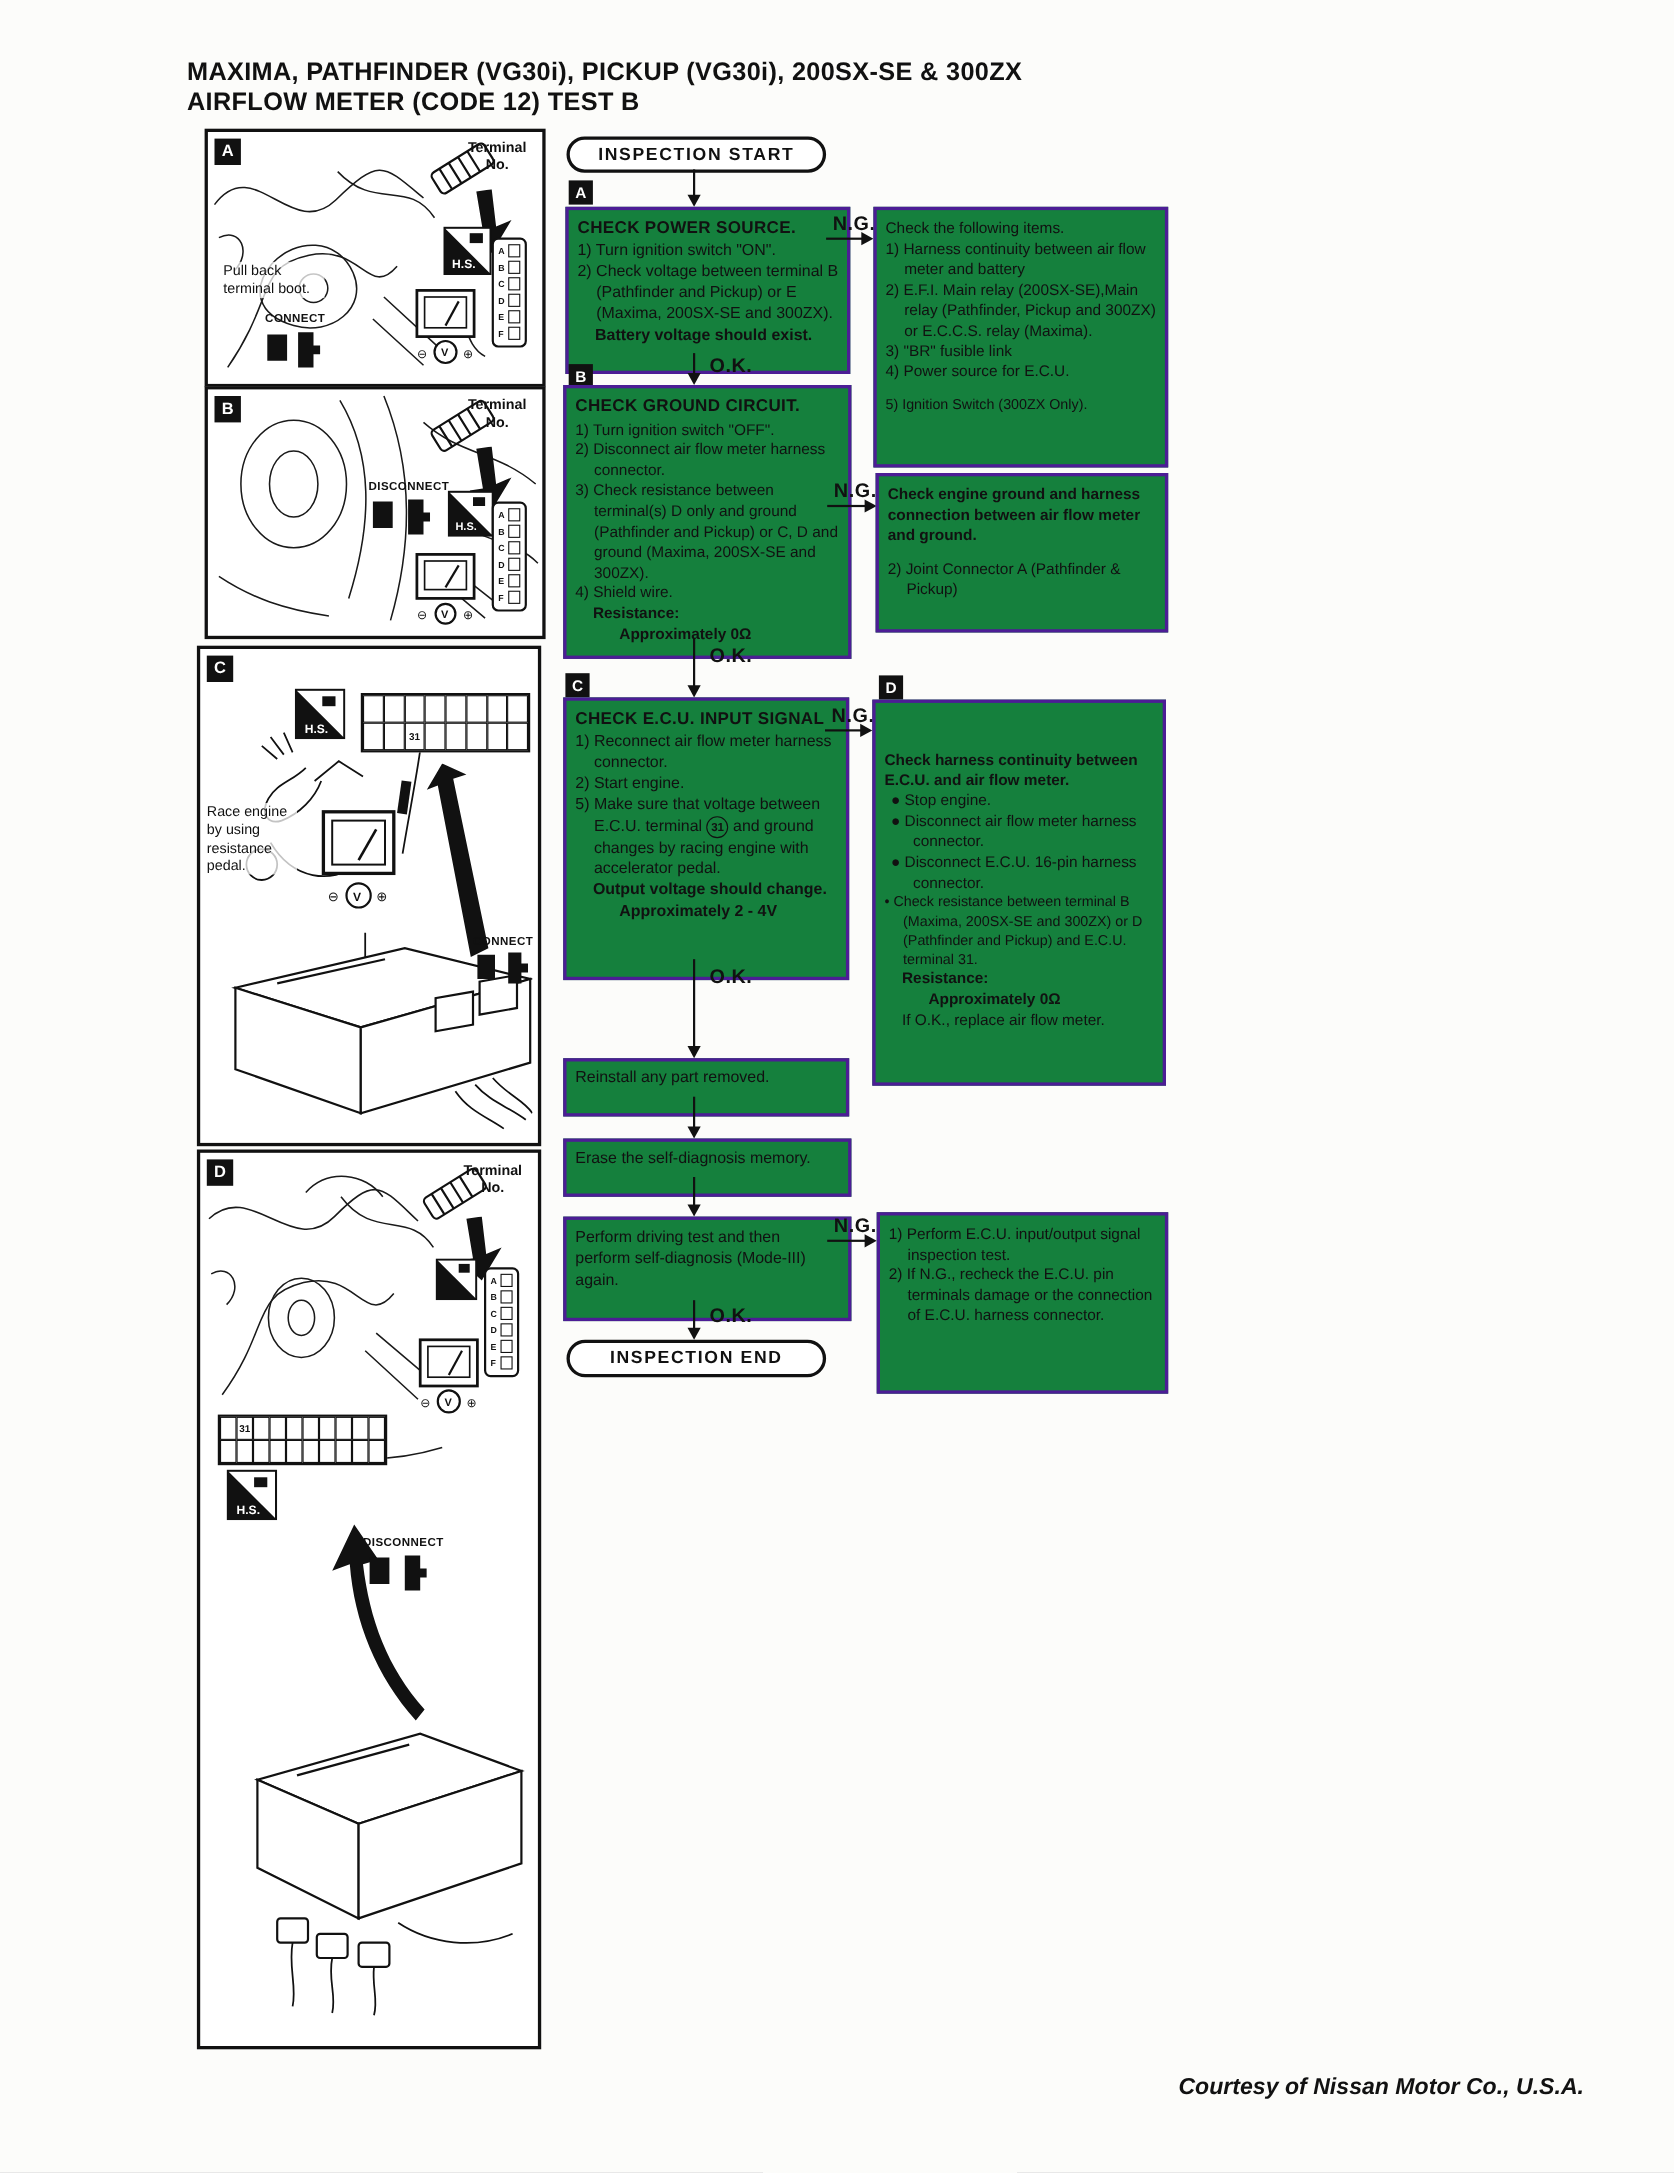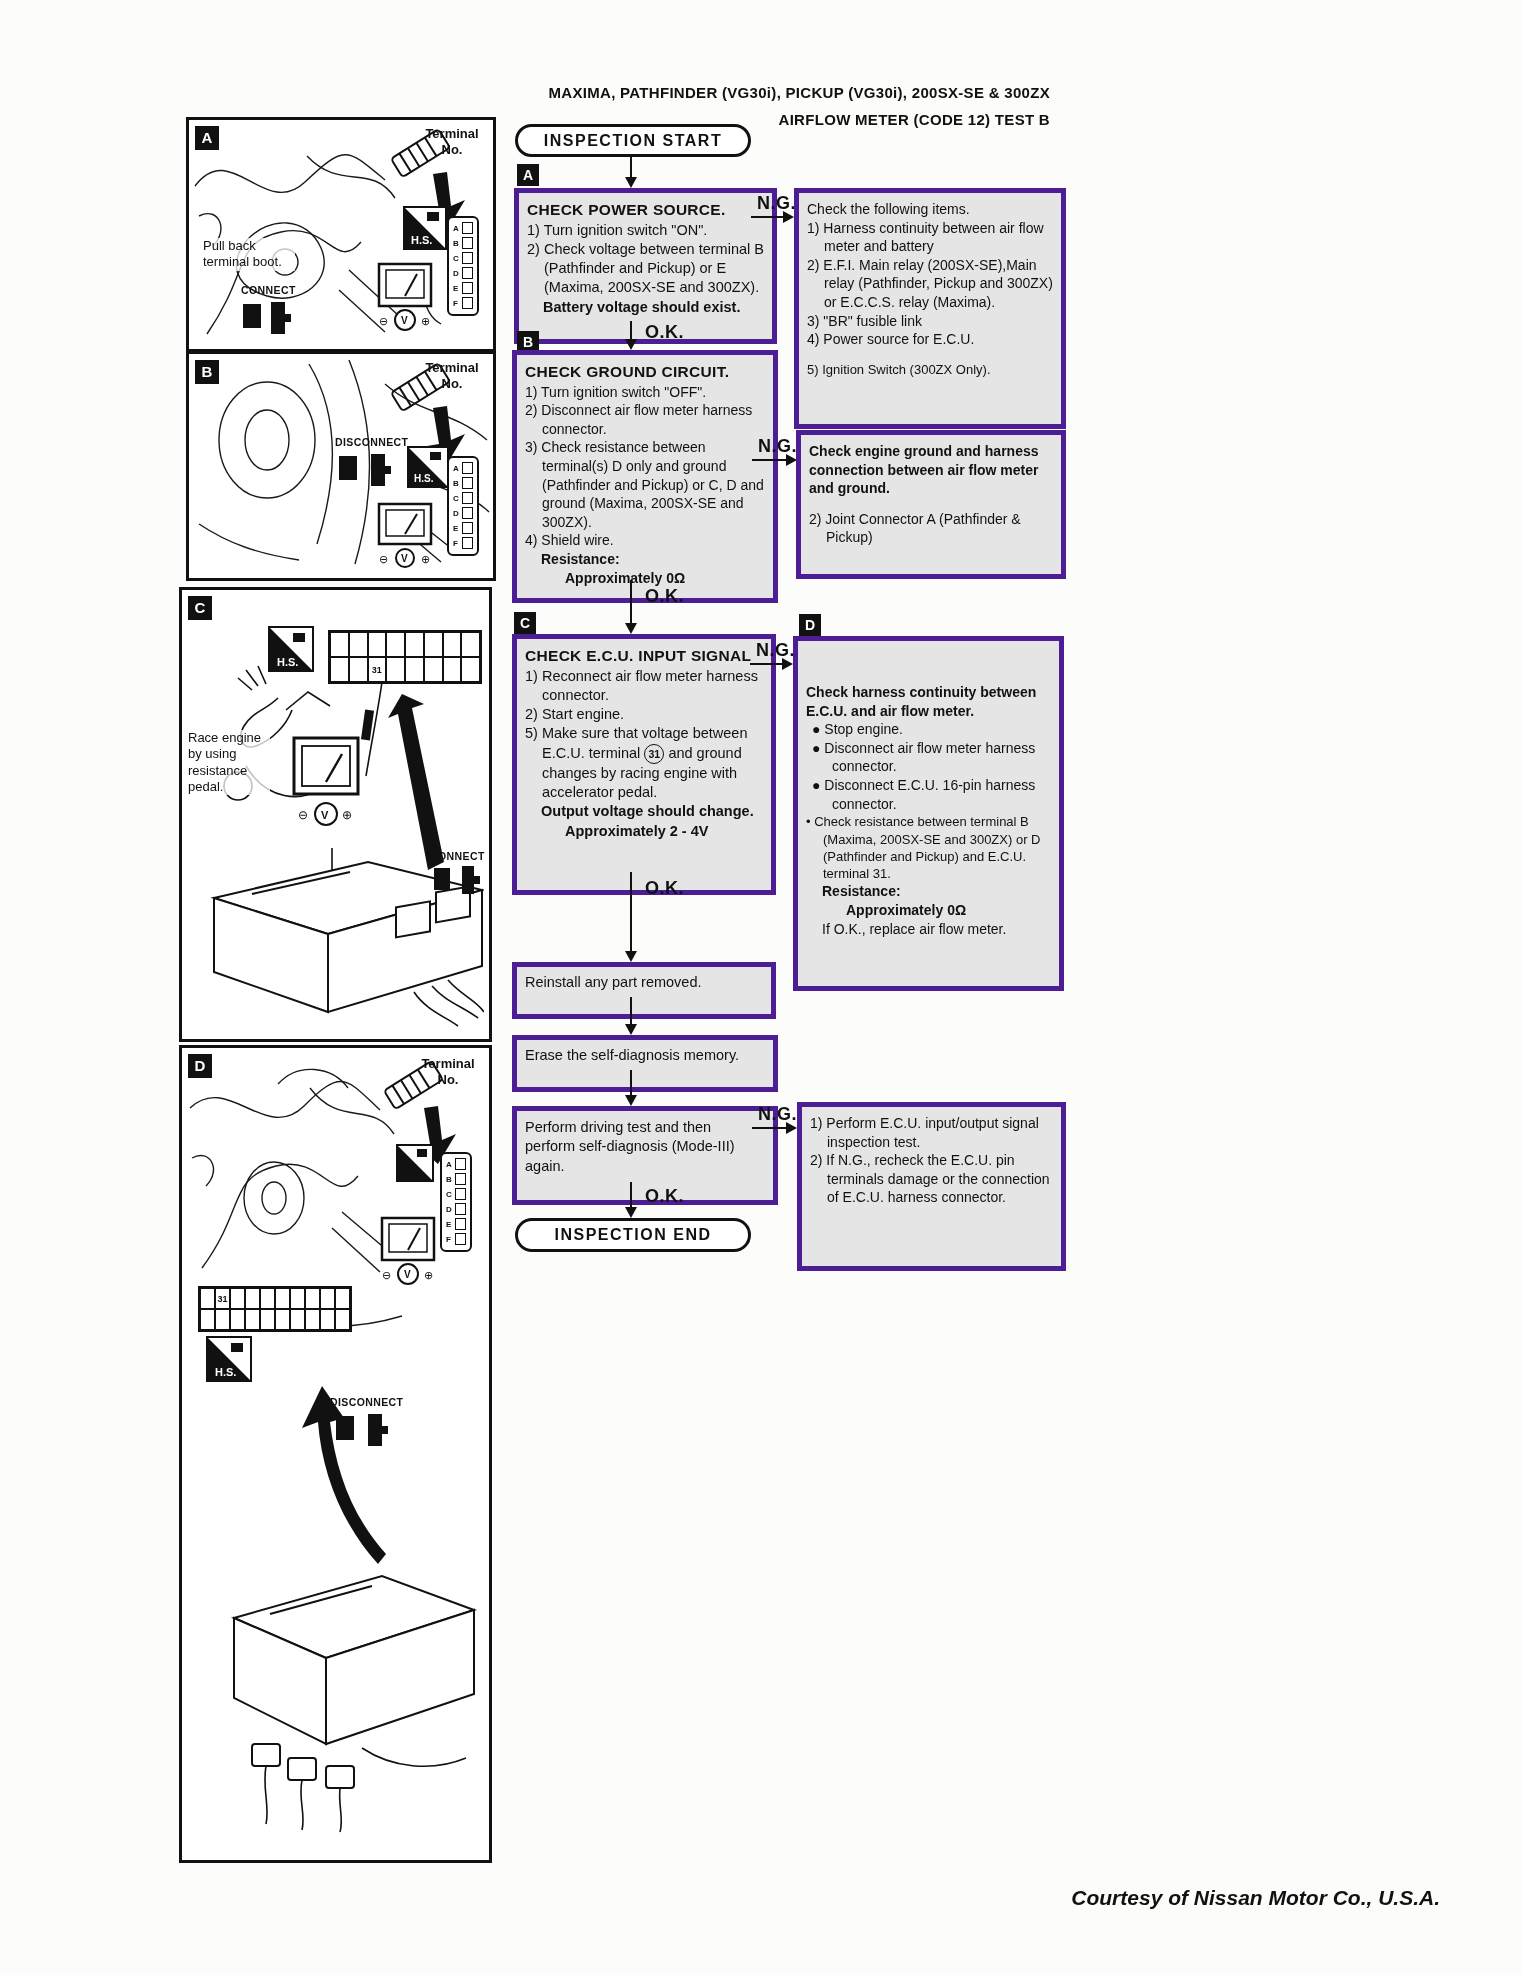--- a/index.html
+++ b/index.html
@@ -1,24 +1,24 @@
 <!DOCTYPE html>
 <html><head>
 <meta charset="utf-8">
 <style>
   html,body{margin:0;padding:0;background:#d9d9d9;}
   .page{position:relative;width:1522px;height:1975px;background:#fcfcfa;
         font-family:"Liberation Sans",sans-serif;color:#111;overflow:hidden;}
-  .title{position:absolute;left:170px;top:52px;width:880px;text-align:right;
-         font-weight:bold;font-size:15px;letter-spacing:.3px;margin-top:32px;}
+  .title{position:absolute;left:170px;top:52px;width:880px;text-align:left;
+         font-weight:bold;font-size:23px;letter-spacing:.3px;}
   .title2{top:79px;}
   
   .term{position:absolute;border:3px solid #111;border-radius:18px;background:#fff;
         text-align:center;font-weight:bold;font-size:16px;letter-spacing:1.5px;}
-  .fbox{position:absolute;border:5px solid #4c1d95;background:#e5e5e5;padding:7px 8px 6px 8px;
+  .fbox{position:absolute;border:3px solid #4c1d95;background:#15803d;padding:7px 8px 6px 8px;
         font-size:14.5px;line-height:1.33;overflow:hidden;}
   .fbox .t{font-weight:bold;font-size:15.5px;letter-spacing:.3px;}
   .ln{padding-left:17px;text-indent:-17px;}
   .emph{font-weight:bold;padding-left:16px;}
   .emph2{font-weight:bold;padding-left:40px;}
   .gap{margin-top:12px;}
   .marker{position:absolute;width:22px;height:22px;background:#111;color:#fff;
           font-weight:bold;font-size:14px;text-align:center;line-height:22px;}
   .lbl{position:absolute;font-size:18px;font-weight:bold;letter-spacing:.5px;}
   .vline{position:absolute;width:2px;background:#111;}

